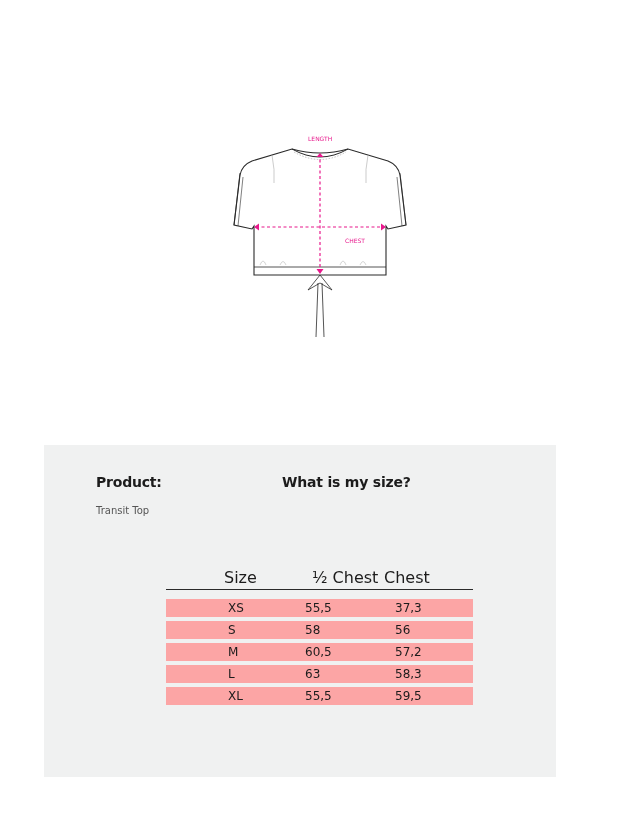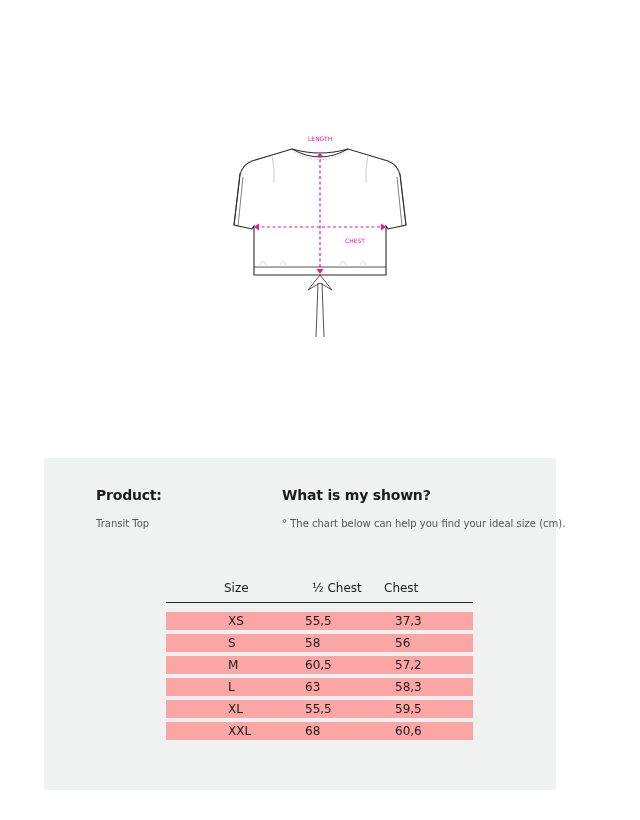--- a/index.html
+++ b/index.html
@@ -1,28 +1,28 @@
 <!DOCTYPE html>
 <html><head>
 <meta charset="utf-8">
 <style>
   html, body { margin: 0; padding: 0; background: #ffffff; }
   body { width: 640px; height: 820px; position: relative; overflow: hidden;
          font-family: "DejaVu Sans", sans-serif; color: #1c1c1c; }
   .garment { position: absolute; left: 220px; top: 125px; width: 200px; height: 220px; }
   .garment svg { width: 200px; height: 220px; display: block; }
-  .panel { position: absolute; left: 44px; top: 458px; width: 512px; height: 332px; background: #f0f1f1; }
+  .panel { position: absolute; left: 44px; top: 445px; width: 512px; height: 332px; background: #f0f1f1; }
   .h-product { position: absolute; left: 52px; top: 29px; font-size: 14px; font-weight: bold; letter-spacing: -0.2px; }
   .product-name { position: absolute; left: 52px; top: 60px; font-size: 10px; color: #555; }
   .h-size { position: absolute; left: 238px; top: 29px; font-size: 14px; font-weight: bold; letter-spacing: -0.2px; }
   .notes { position: absolute; left: 238px; top: 58px; font-size: 10px; color: #555; line-height: 15px; }
   .notes div { white-space: nowrap; }
   .table { position: absolute; left: 122px; top: 120px; width: 307px; }
   .thead { position: relative; height: 24px; border-bottom: 1.3px solid #2a2a2a; }
-  .thead span { position: absolute; top: 3px; font-size: 12px; }
+  .thead span { position: absolute; top: 3px; font-size: 16px; }
   .row { position: relative; height: 18px; background: #fca5a5; margin-top: 4px; }
   .row:first-of-type { margin-top: 0; }
   .rows { margin-top: 9px; }
   .row span { position: absolute; top: 2px; font-size: 12px; }
   .c0 { left: 62px; }
   .c1 { left: 139px; }
   .c2 { left: 229px; }
   .hc0 { left: 58px; }
   .hc1 { left: 129px; margin-left: 17px; }
   .hc2 { left: 218px; }
@@ -60,23 +60,22 @@
     <path d="M39 98.5 L34 102 L39 105.5 Z" fill="#e8188c"></path>
     <path d="M161 98.5 L166 102 L161 105.5 Z" fill="#e8188c"></path>
   </svg>
   <span style="position:absolute; left:88px; top:10px; font-size:6px; color:#e8188c;">LENGTH</span>
   <span style="position:absolute; left:125px; top:112px; font-size:6px; color:#e8188c;">CHEST</span>
 </div>
 
 <div class="panel">
   <div class="h-product">Product:</div>
   <div class="product-name">Transit Top</div>
-  <div class="h-size">What is my shown?</div>
+  <div class="h-size">What is my size?</div>
   <div class="notes">
-    <div>° The chart below can help you find your ideal size (cm).</div>
   </div>
 
   <div class="table">
     <div class="thead">
       <span class="hc0">Size</span>
       <span class="hc1">½ Chest</span>
       <span class="hc2">Chest</span>
     </div>
     <div class="rows">
       <div class="row">
@@ -97,20 +96,15 @@
       <div class="row">
         <span class="c0">L</span>
         <span class="c1">63</span>
         <span class="c2">58,3</span>
       </div>
       <div class="row">
         <span class="c0">XL</span>
         <span class="c1">55,5</span>
         <span class="c2">59,5</span>
       </div>
-      <div class="row">
-        <span class="c0">XXL</span>
-        <span class="c1">68</span>
-        <span class="c2">60,6</span>
-      </div>
     </div>
   </div>
 </div>
 
 </body></html>

